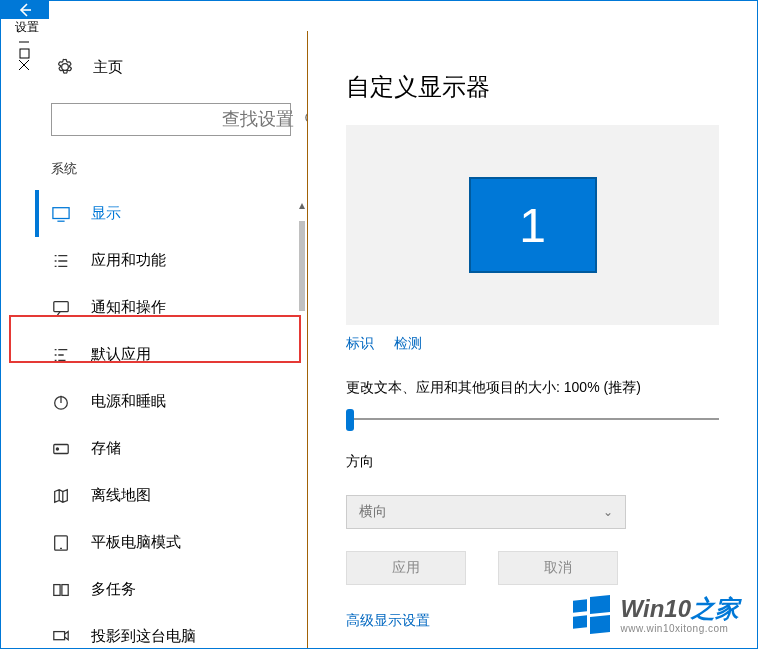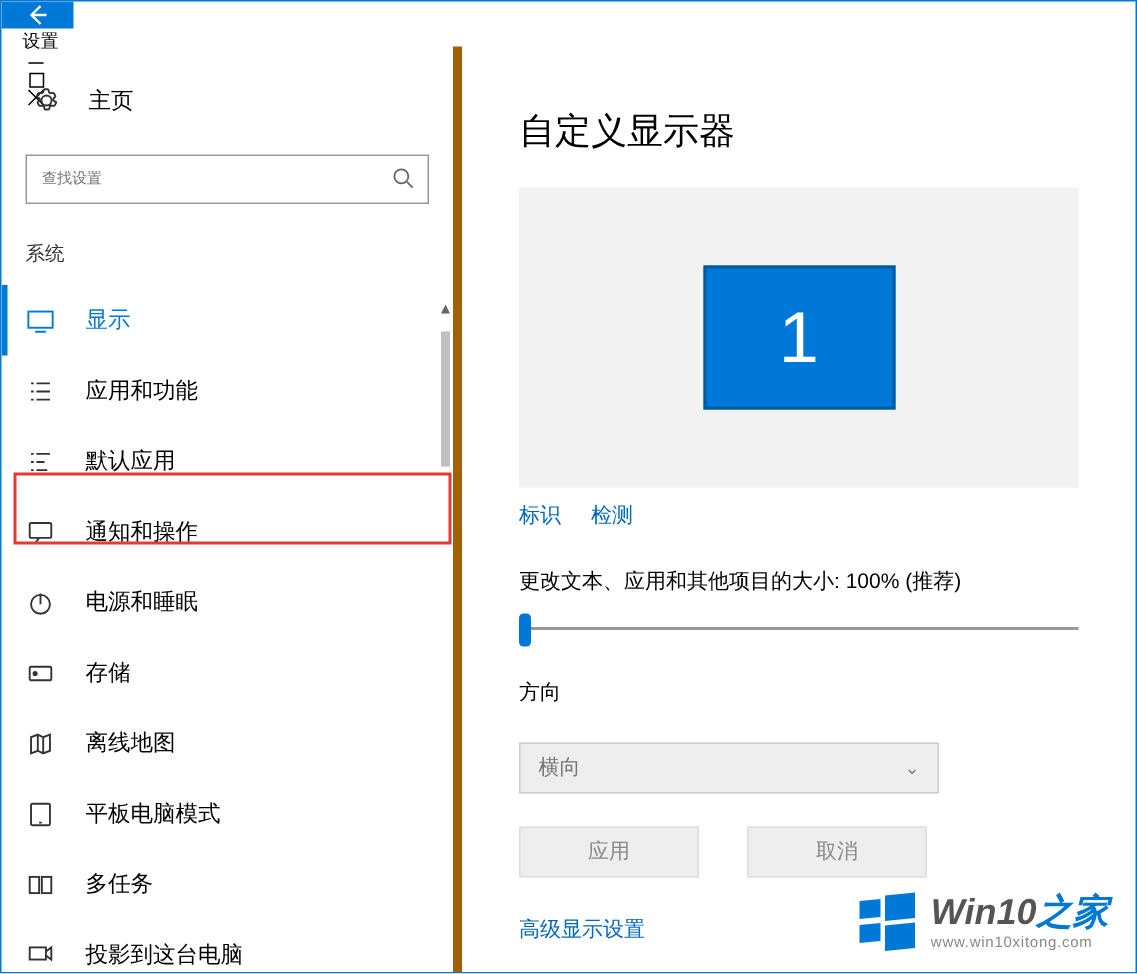--- a/index.html
+++ b/index.html
@@ -10,27 +10,27 @@
   .titlebar { height: 30px; display: flex; align-items: stretch; border-bottom: none; flex-direction: column; }
   .back-btn { width: 48px; background: #0078d7; color: #fff; display: flex; align-items: center; justify-content: center; cursor: pointer; font-size: 18px; }
   .title-text { flex: 0 0 auto; display: flex; align-items: center; padding-left: 14px; font-size: 12px; }
   .title-spacer { flex: 1; }
   .title-ctrl { width: 46px; display: flex; align-items: center; justify-content: center; cursor: pointer; font-size: 12px; }
   .title-ctrl svg { display:block; }
 
   .body { display: flex; height: calc(100% - 30px); }
 
   
-  .sidebar { width: 307px; border-right: 6px solid #a16207; position: relative; display: flex; flex-direction: column; }
+  .sidebar { width: 307px; border-right: 1px solid #a16207; position: relative; display: flex; flex-direction: column; padding-left: 34px; }
   .sidebar-inner { padding: 0; overflow: hidden; height: 100%; }
   .home { display: flex; align-items: center; padding: 26px 0 26px 20px; gap: 18px; }
   .home .icon { width: 20px; height:20px; display:flex; align-items:center; justify-content:center; color:#333;}
   .home span.label { font-size: 15px; }
   .searchbox { margin: 0 16px 18px 16px; border: 1px solid #999; height: 33px; display: flex; align-items: center; }
-  .searchbox input { flex: 1; border: none; outline: none; font-size: 10px; padding: 0 10px; background: transparent; color:#0369a1;}
+  .searchbox input { flex: 1; border: none; outline: none; font-size: 18px; padding: 0 10px; background: transparent; color:#0369a1;text-align:right;}
   .searchbox .search-icon { width: 34px; text-align: center; color: #666; font-size:14px;}
   .group-label { padding: 6px 0 12px 16px; font-size: 13px; color: #333; }
   .nav { list-style: none; }
   .nav li { display: flex; align-items: center; height: 47px; padding-left: 16px; gap: 20px; cursor: pointer; position: relative;}
   .nav li .icon { width: 20px; height:20px; display:flex; align-items:center; justify-content:center; color:#333; flex-shrink:0;}
   .nav li.active { color: #0078d7; }
   .nav li.active .icon { color:#0078d7; }
   .nav li.active::before { content:""; position:absolute; left:0; top:0; bottom:0; width:4px; background:#0078d7;}
   .nav li span.label { font-size: 15px; }
   .highlight-box { position:absolute; border:2px solid #e53935; left:8px; width:292px; top:284px; height:48px; pointer-events:none;}
@@ -138,33 +138,33 @@
             <span class="icon">
                 <svg width="18" height="18" viewBox="0 0 20 20" stroke="currentColor" stroke-width="1.4" fill="none">
                   <path d="M3 4h2M7 4h10M3 10h2M7 10h10M3 16h2M7 16h10"></path>
                 </svg>
               </span>
             <span class="label">应用和功能</span>
           </li>
           <li>
             <span class="icon">
                 <svg width="18" height="18" viewBox="0 0 20 20" stroke="currentColor" stroke-width="1.4" fill="none">
-                  <path d="M3 4h2M7 4h10M3 10h2M7 10h6M3 16h2M7 16h8"></path>
-                </svg>
-              </span>
-            <span class="label">默认应用</span>
-          </li>
-          <li>
-            <span class="icon">
-                <svg width="18" height="18" viewBox="0 0 20 20" stroke="currentColor" stroke-width="1.4" fill="none">
                   <rect x="2" y="3" width="16" height="11" rx="1"></rect>
                   <path d="M6 18 L9 14"></path>
                 </svg>
               </span>
             <span class="label">通知和操作</span>
+          </li>
+          <li>
+            <span class="icon">
+                <svg width="18" height="18" viewBox="0 0 20 20" stroke="currentColor" stroke-width="1.4" fill="none">
+                  <path d="M3 4h2M7 4h10M3 10h2M7 10h6M3 16h2M7 16h8"></path>
+                </svg>
+              </span>
+            <span class="label">默认应用</span>
           </li>
           <li>
             <span class="icon">
                 <svg width="18" height="18" viewBox="0 0 20 20" stroke="currentColor" stroke-width="1.4" fill="none">
                   <circle cx="10" cy="11" r="7"></circle>
                   <path d="M10 3 V11"></path>
                 </svg>
               </span>
             <span class="label">电源和睡眠</span>
           </li>

